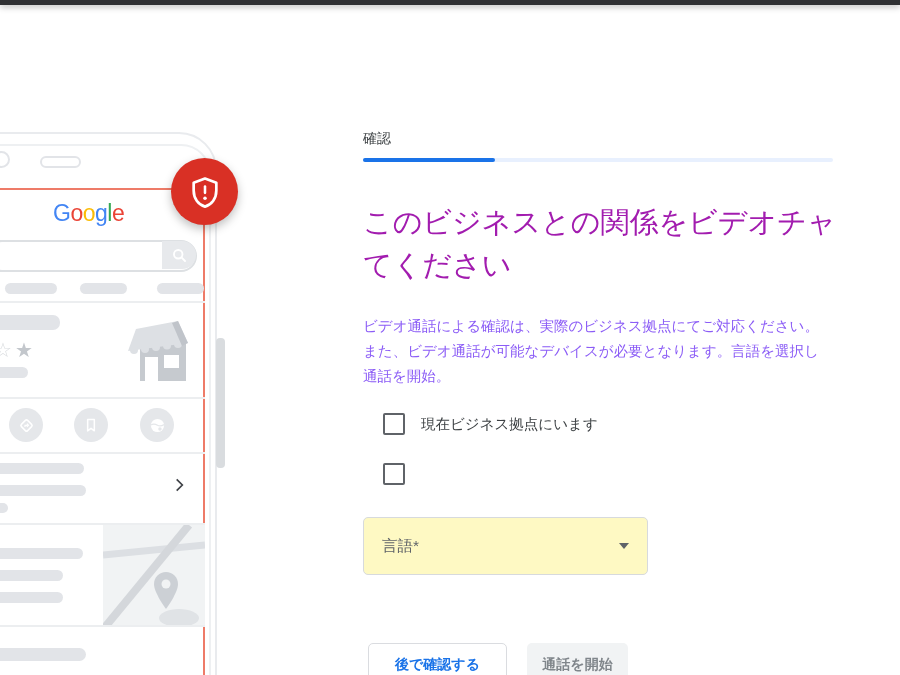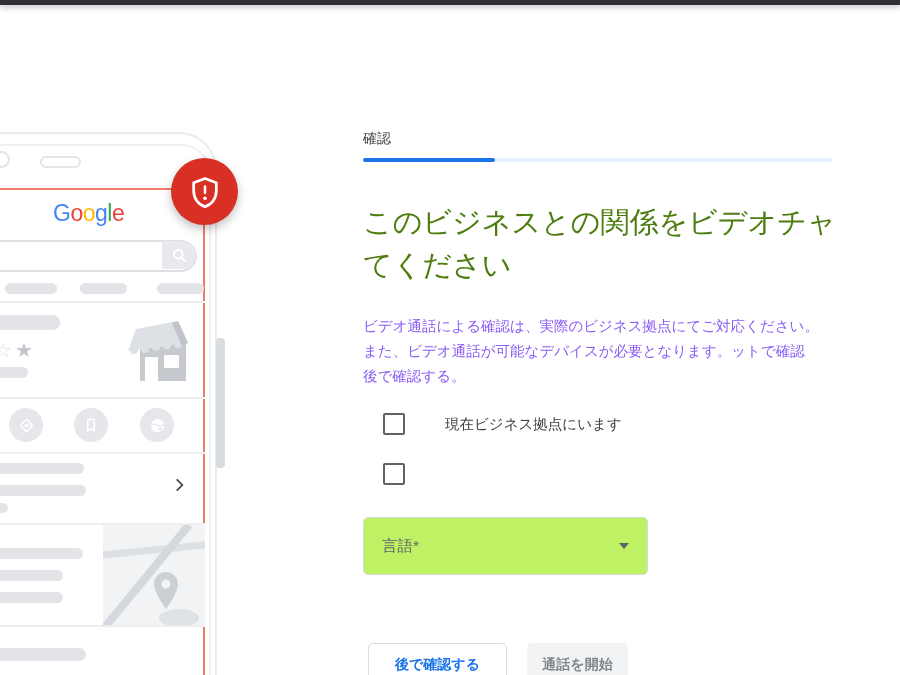--- a/index.html
+++ b/index.html
@@ -28,27 +28,27 @@
   .star-empty{color:#d9dcdf;}
   .star-fill{color:#c3c7cc;}
   .circle{top:408px;width:34px;height:34px;border-radius:50%;background:#e5e7ea;
           display:flex;align-items:center;justify-content:center;}
   .badge{left:171px;top:158px;width:67px;height:67px;border-radius:50%;background:#d93025;
          box-shadow:0 4px 10px rgba(0,0,0,.25);display:flex;align-items:center;justify-content:center;z-index:30;}
   
   .step-label{left:363px;top:130px;font-size:14px;color:#3c4043;}
   .progress{left:363px;top:158px;width:470px;height:4px;background:#e8f0fe;border-radius:2px;}
   .progress-fill{height:4px;background:#1a73e8;border-radius:2px;width:0;}
-  .title{left:363px;top:201px;width:490px;font-size:29px;line-height:43px;color:#4d7c0f;font-weight:400;}
+  .title{left:363px;top:201px;width:490px;font-size:29px;line-height:43px;color:#a21caf;font-weight:400;}
   .body-text{left:363px;top:314px;width:480px;font-size:14.5px;line-height:25px;color:#8b5cf6;}
-  .cbx-row{left:383px;display:flex;align-items:center;cursor:pointer;gap:24px;}
+  .cbx-row{left:383px;display:flex;align-items:center;cursor:pointer;}
   .cbx{width:18px;height:18px;border:2px solid #5f6368;border-radius:2px;background:#fff;flex:none;}
   .cbx-label{margin-left:16px;font-size:14.5px;color:#3c4043;}
   .select{left:363px;top:517px;width:283px;height:56px;border:1px solid #d7dadd;border-radius:5px;
-          background:#bef264;display:flex;align-items:center;cursor:pointer;}
+          background:#fef9c3;display:flex;align-items:center;cursor:pointer;}
   .select-label{margin-left:18px;font-size:15.5px;color:#5f6368;}
   .caret{position:absolute;right:18px;top:25px;width:0;height:0;
          border-left:5px solid transparent;border-right:5px solid transparent;border-top:6px solid #5f6368;}
   .btn{top:643px;height:44px;border-radius:5px;font-size:14px;font-weight:700;
        display:flex;align-items:center;justify-content:center;cursor:pointer;box-sizing:border-box;}
   .btn-secondary{left:368px;width:139px;background:#fff;border:1px solid #dadce0;color:#1a73e8;}
   .btn-primary{left:527px;width:101px;background:#f1f3f4;border:none;color:#80868b;}
 </style>
 </head>
 <body>
@@ -156,22 +156,22 @@
     <div class="progress-fill" style="width: 28%; background: rgb(26, 115, 232);"></div>
   </div>
 
   <div class="abs title">
     <div>このビジネスとの関係をビデオチャ</div>
     <div>てください</div>
   </div>
 
   <div class="abs body-text">
     <div>ビデオ通話による確認は、実際のビジネス拠点にてご対応ください。</div>
-    <div>また、ビデオ通話が可能なデバイスが必要となります。ットで確認</div>
-    <div>後で確認する。</div>
+    <div>また、ビデオ通話が可能なデバイスが必要となります。言語を選択し</div>
+    <div>通話を開始。</div>
   </div>
 
   <div class="abs cbx-row" style="top:413px">
     <div class="cbx"></div>
     <div class="cbx-label">現在ビジネス拠点にいます</div>
   </div>
   <div class="abs cbx-row" style="top:463px">
     <div class="cbx"></div>
   </div>
 

